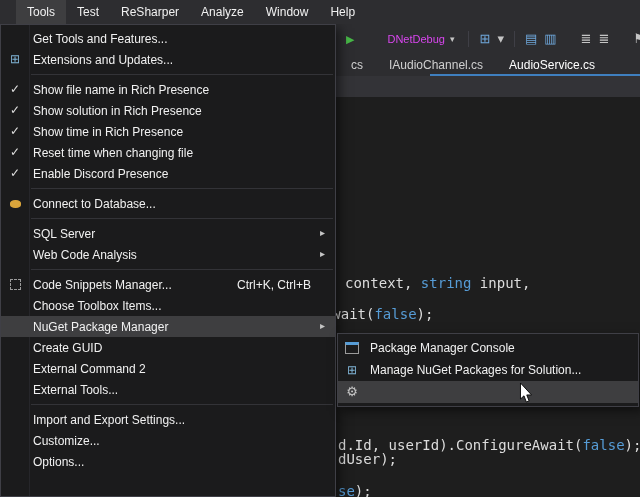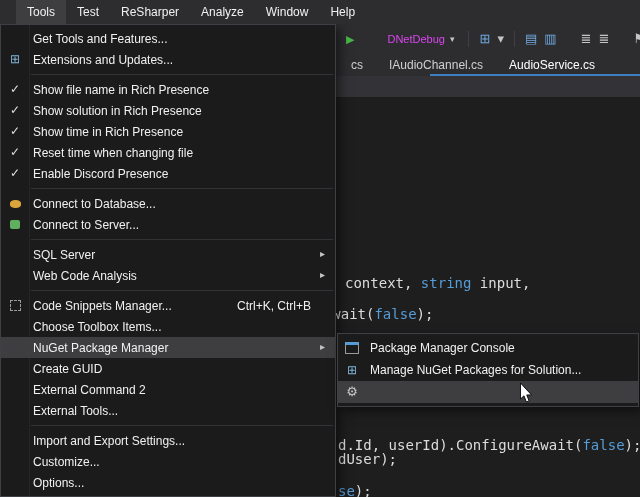--- a/index.html
+++ b/index.html
@@ -174,24 +174,20 @@
     <span class="gut"><span class="check">✓</span></span>
     <span class="lbl">Enable Discord Presence</span>
   </div>
 
   <div class="sep"></div>
 
   <div class="mi">
     <span class="gut"><span class="icon-db"></span></span>
     <span class="lbl">Connect to Database...</span>
   </div>
-  <div class="mi">
-    <span class="gut"><span class="icon-server"></span></span>
-    <span class="lbl">Connect to Server...</span>
-  </div>
 
   <div class="sep"></div>
 
   <div class="mi">
     <span class="gut"></span>
     <span class="lbl">SQL Server</span>
     <span class="arr">▸</span>
   </div>
   <div class="mi">
     <span class="gut"></span>

